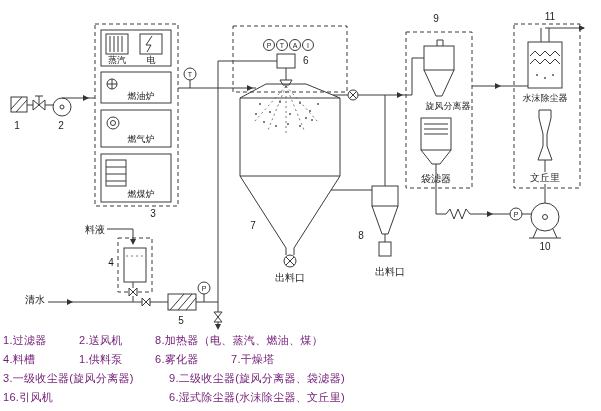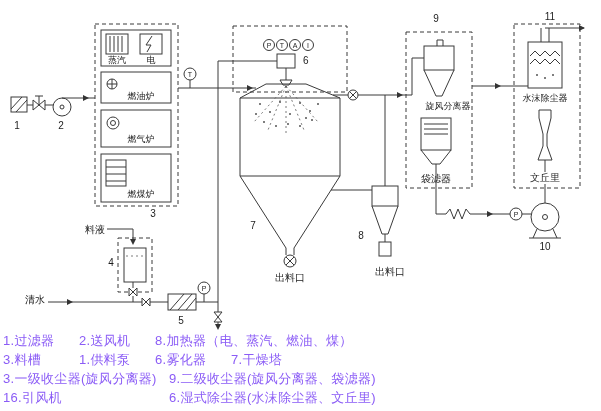--- a/index.html
+++ b/index.html
@@ -12,22 +12,22 @@
   .ln{stroke:#3a3a3a;stroke-width:1;fill:none;}
   .lnd{stroke:#3a3a3a;stroke-width:1;fill:none;stroke-dasharray:4,3;}
   .spray{stroke:#5a5a5a;stroke-width:0.8;fill:none;stroke-dasharray:2,3;}
   .wh{fill:#ffffff;stroke:#3a3a3a;stroke-width:1;}
   .ar{fill:#333;stroke:none;}
   .dot{fill:#555;stroke:none;}
   .t7{font-size:7px;}
   .t9{font-size:9px;}
   .t10{font-size:10px;}
   .legend{
-    position:absolute;left:3px;top:331px;width:596px;color:#8b5cf6;
-    font-size:13px;line-height:19px;letter-spacing:0.3px;
+    position:absolute;left:3px;top:331px;width:596px;color:#701a75;
+    font-size:11px;line-height:19px;letter-spacing:0.3px;
   }
   .lrow{display:flex;height:19px;white-space:nowrap;}
   .w76{width:76px;flex:none;}
   .w166{width:166px;flex:none;}
 </style>
 </head>
 <body>
 
 <div class="stage">
 <svg width="601" height="331" viewBox="0 0 601 331">
@@ -313,21 +313,21 @@
   </g>
 </svg>
 
   <div class="legend">
     <div class="lrow">
       <span class="w76">1.过滤器</span>
       <span class="w76">2.送风机</span>
       <span>8.加热器（电、蒸汽、燃油、煤）</span>
     </div>
     <div class="lrow">
-      <span class="w76">3.料槽</span>
+      <span class="w76">4.料槽</span>
       <span class="w76">1.供料泵</span>
       <span class="w76">6.雾化器</span>
       <span>7.干燥塔</span>
     </div>
     <div class="lrow">
       <span class="w166">3.一级收尘器(旋风分离器)</span>
       <span>9.二级收尘器(旋风分离器、袋滤器)</span>
     </div>
     <div class="lrow">
       <span class="w166">16.引风机</span>

